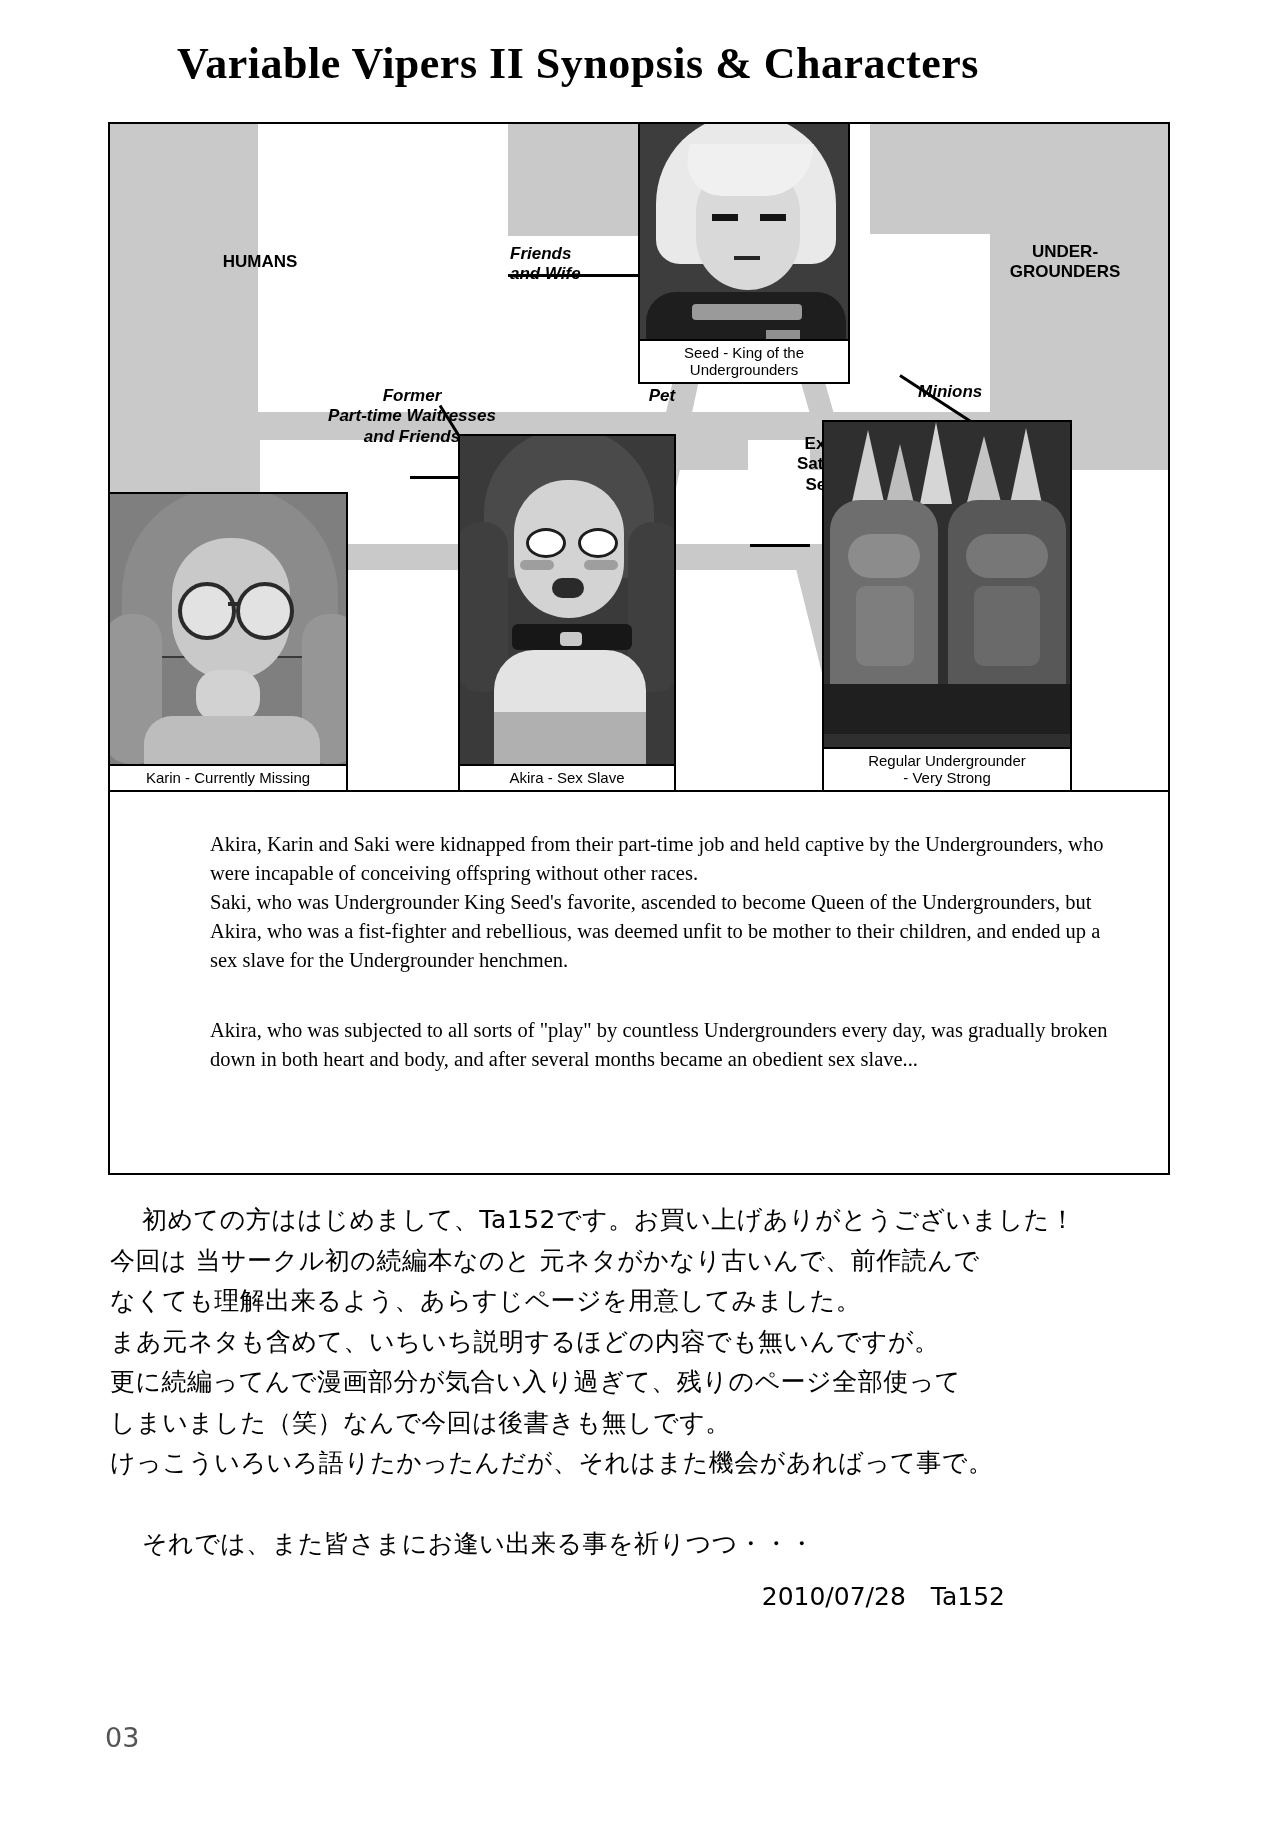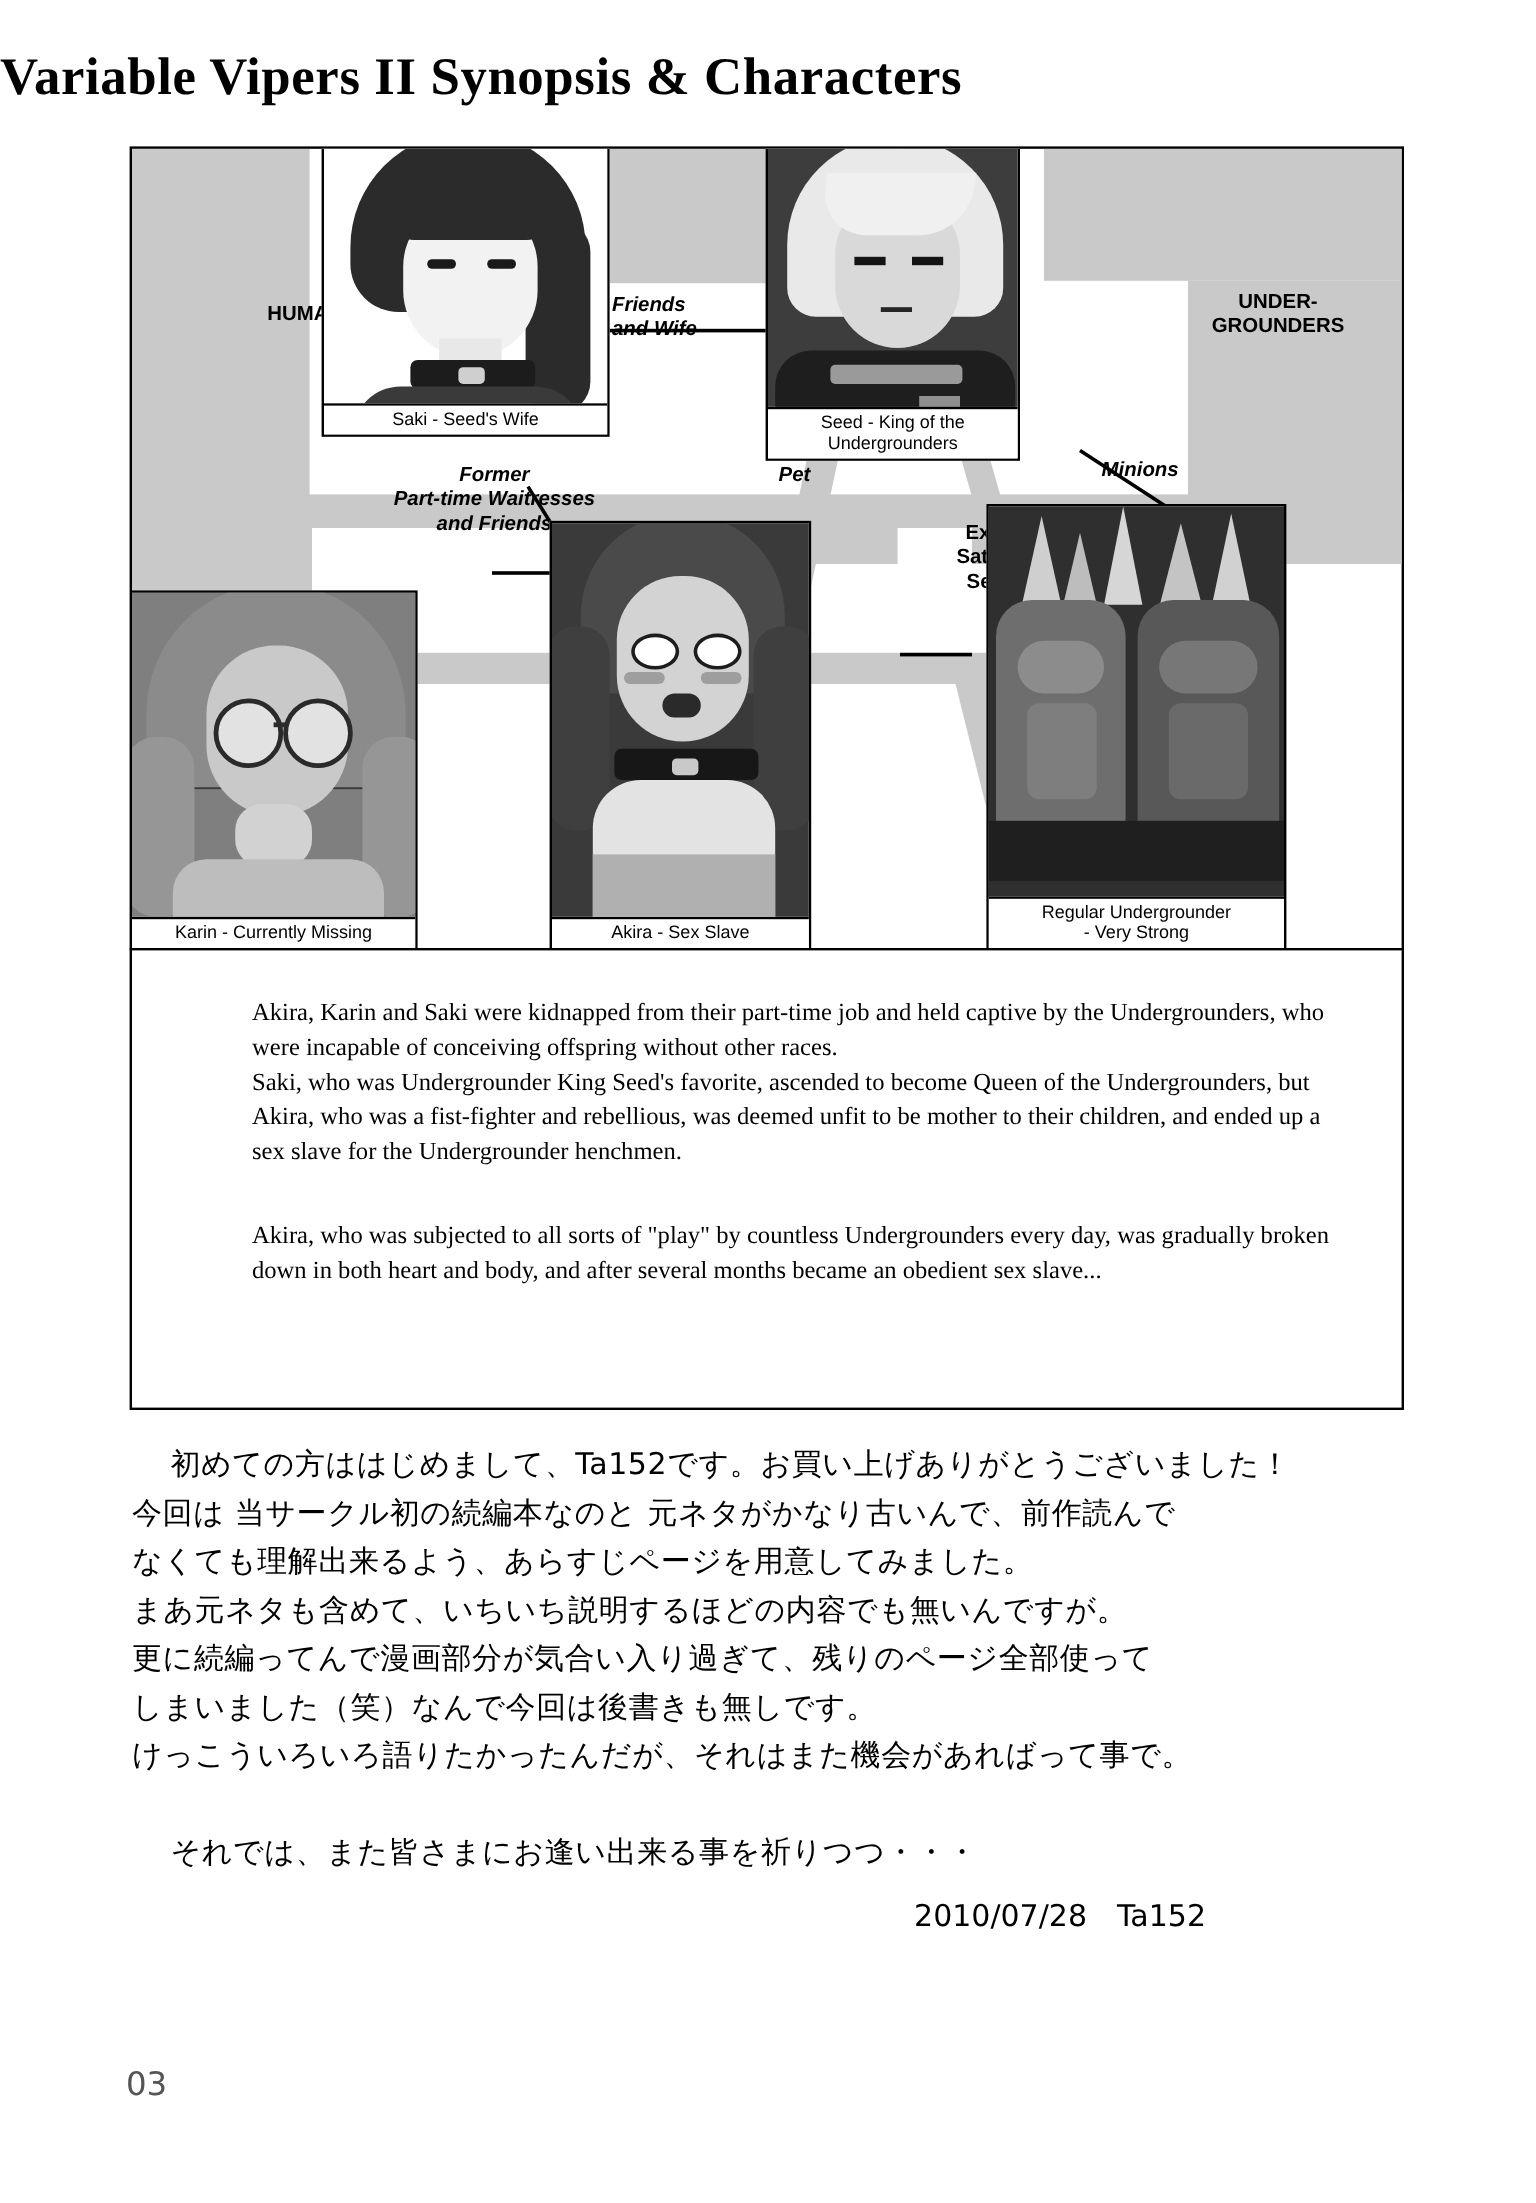--- a/index.html
+++ b/index.html
@@ -15,20 +15,21 @@
     color: #000000;
     overflow: hidden;
   }
 
   
   #page-title {
     position: absolute;
     left: 0;
     top: 38px;
     width: 1156px;
+    text-align: center;
     font-family: "Liberation Serif", serif;
     font-weight: bold;
     font-size: 44px;
     letter-spacing: 0.5px;
   }
 
   
   #diagram {
     position: absolute;
     left: 108px;
@@ -196,35 +197,20 @@
   <div class="dlabel italic" style="left:492px;top:262px;width:120px;">Pet</div>
 
   <div class="dlabel italic" style="left:808px;top:258px;width:160px;text-align:left;">Minions</div>
 
   <div class="dlabel" style="left:640px;top:310px;width:180px;">
     <div>Exists to</div>
     <div>Sate Them</div>
     <div>Sexually</div>
   </div>
 
-  <div class="card" style="left:158px;top:-2px;width:240px;height:242px;">
-    <div class="art" style="background:#ffffff;">
-      <div class="blk" style="left:22px;top:-14px;width:196px;height:150px;background:#2b2b2b;border-radius:96px 96px 40px 40px;"></div>
-      <div class="blk" style="left:168px;top:60px;width:54px;height:160px;background:#2b2b2b;border-radius:26px;"></div>
-      <div class="face" style="left:66px;top:44px;width:112px;height:130px;background:#f2f2f2;border-radius:54px 54px 56px 56px;"></div>
-      <div class="blk" style="left:60px;top:30px;width:124px;height:46px;background:#2b2b2b;border-radius:62px 62px 30px 30px;"></div>
-      <div class="eye" style="left:86px;top:92px;width:24px;height:8px;background:#1a1a1a;border-radius:4px;"></div>
-      <div class="eye" style="left:136px;top:92px;width:24px;height:8px;background:#1a1a1a;border-radius:4px;"></div>
-      <div class="neck" style="left:96px;top:158px;width:52px;height:36px;background:#e8e8e8;"></div>
-      <div class="collar" style="left:72px;top:176px;width:104px;height:24px;background:#1c1c1c;border-radius:6px;"></div>
-      <div class="collar" style="left:112px;top:182px;width:22px;height:14px;background:#cfcfcf;border-radius:4px;"></div>
-      <div class="blk" style="left:24px;top:198px;width:192px;height:46px;background:#3a3a3a;border-radius:40px 40px 0 0;"></div>
-    </div>
-    <div class="cap">Saki - Seed's Wife</div>
-  </div>
 
   <div class="card" style="left:528px;top:-2px;width:212px;height:262px;">
     <div class="art" style="background:#3d3d3d;">
       <div class="blk" style="left:16px;top:-10px;width:180px;height:150px;background:#e9e9e9;border-radius:90px 90px 24px 24px;"></div>
       <div class="face" style="left:56px;top:40px;width:104px;height:126px;background:#d9d9d9;border-radius:48px 48px 52px 52px;"></div>
       <div class="blk" style="left:46px;top:20px;width:124px;height:52px;background:#f0f0f0;border-radius:0 0 40px 40px;transform:skewX(-8deg);"></div>
       <div class="eye" style="left:72px;top:90px;width:26px;height:7px;background:#141414;"></div>
       <div class="eye" style="left:120px;top:90px;width:26px;height:7px;background:#141414;"></div>
       <div class="blk" style="left:94px;top:132px;width:26px;height:4px;background:#262626;"></div>
       <div class="blk" style="left:6px;top:168px;width:200px;height:92px;background:#1e1e1e;border-radius:30px 30px 0 0;"></div>

